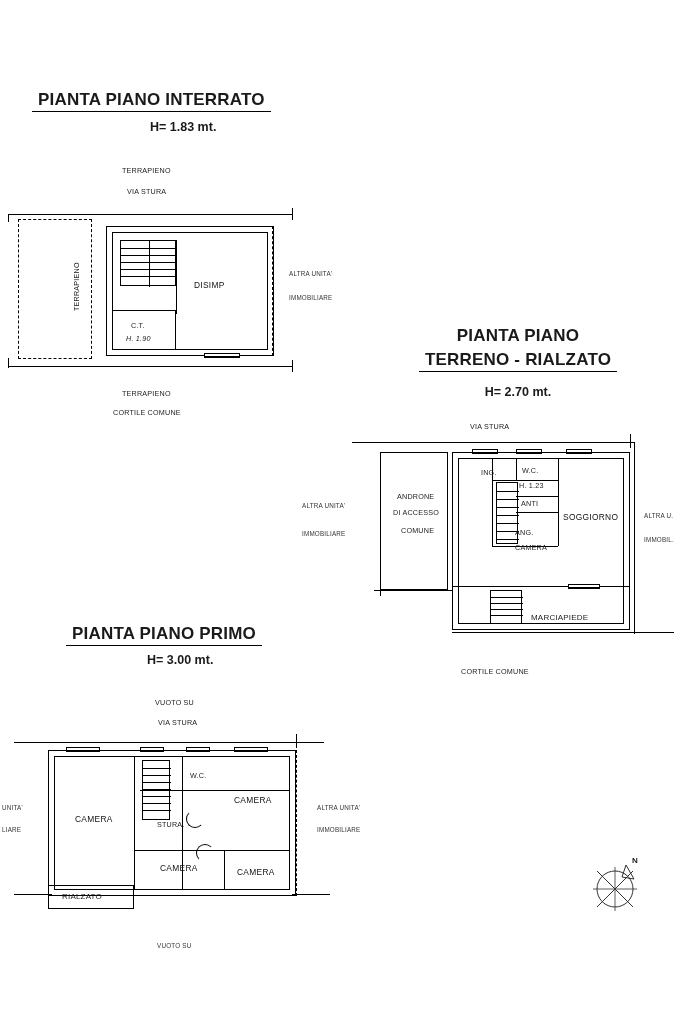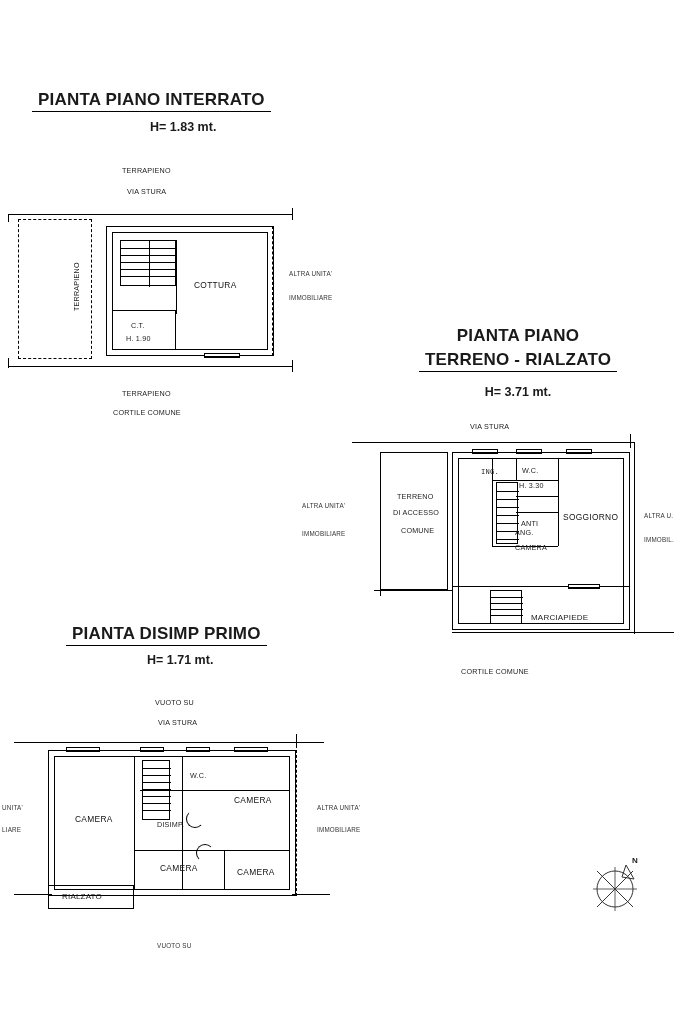--- a/index.html
+++ b/index.html
@@ -78,23 +78,23 @@
       <div class="step" style="left:0;top:28px;width:56px;height:0.8px;"></div>
       <div class="step" style="left:0;top:35px;width:56px;height:0.8px;"></div>
       <div class="step" style="left:28px;top:0;width:0.8px;height:46px;"></div>
     </div>
 
     <div class="vline" style="left:176px;top:236px;height:74px;"></div>
     <div class="hline" style="left:112px;top:306px;width:64px;"></div>
     <div class="vline" style="left:112px;top:306px;height:40px;"></div>
     <div class="wall-thin" style="left:112px;top:306px;width:64px;height:40px;"></div>
 
-    <div style="position:absolute;left:194px;top:276px;" class="lbl-room">COTTURA</div>
+    <div style="position:absolute;left:194px;top:276px;" class="lbl-room">DISIMP</div>
     <div style="position:absolute;left:131px;top:317px;" class="lbl">C.T.</div>
-    <div style="position:absolute;left:126px;top:330px;" class="lbl">H. 1.90</div>
+    <div style="position:absolute;left:126px;top:330px;font-style:italic;" class="lbl">H. 1.90</div>
 
     <div style="position:absolute;left:289px;top:266px;" class="lbl-small">ALTRA UNITA'</div>
     <div style="position:absolute;left:289px;top:290px;" class="lbl-small">IMMOBILIARE</div>
 
     <div class="window" style="left:204px;top:349px;width:36px;height:5px;"></div>
 
     <div class="hline" style="left:8px;top:362px;width:285px;"></div>
     <div class="vline" style="left:8px;top:354px;height:10px;"></div>
     <div class="vline" style="left:292px;top:356px;height:12px;"></div>
 
@@ -104,31 +104,31 @@
 
   <div>
 
     <div style="position:absolute;left:389px;top:322px;width:258px;text-align:center;">
       <span class="plan-title two-line" style="border-bottom:none;padding-bottom:0;">PIANTA PIANO</span>
     </div>
     <div style="position:absolute;left:389px;top:346px;width:258px;text-align:center;">
       <span class="plan-title two-line">TERRENO - RIALZATO</span>
     </div>
     <div style="position:absolute;left:389px;top:378px;width:258px;text-align:center;">
-      <span class="plan-sub">H= 3.71 mt.</span>
+      <span class="plan-sub">H= 2.70 mt.</span>
     </div>
 
     <div style="position:absolute;left:470px;top:418px;" class="lbl">VIA STURA</div>
 
     <div class="hline" style="left:352px;top:438px;width:282px;"></div>
     <div class="vline" style="left:630px;top:430px;height:14px;"></div>
 
     <div class="wall-thin" style="left:380px;top:448px;width:68px;height:138px;"></div>
     <div class="hline2" style="left:380px;top:448px;width:68px;"></div>
-    <div style="position:absolute;left:397px;top:488px;" class="lbl">TERRENO</div>
+    <div style="position:absolute;left:397px;top:488px;" class="lbl">ANDRONE</div>
     <div style="position:absolute;left:393px;top:504px;" class="lbl">DI ACCESSO</div>
     <div style="position:absolute;left:401px;top:522px;" class="lbl">COMUNE</div>
 
     <div class="wall-thick" style="left:452px;top:448px;width:178px;height:178px;"></div>
     <div class="wall-thin" style="left:458px;top:454px;width:166px;height:166px;"></div>
 
     <div class="window" style="left:472px;top:445px;width:26px;height:5px;"></div>
     <div class="window" style="left:516px;top:445px;width:26px;height:5px;"></div>
     <div class="window" style="left:566px;top:445px;width:26px;height:5px;"></div>
 
@@ -150,24 +150,24 @@
       <div class="step" style="left:0;top:56px;width:22px;height:0.7px;"></div>
     </div>
 
     <div class="stair" style="left:490px;top:586px;width:32px;height:34px;">
       <div class="step" style="left:0;top:6px;width:32px;height:0.7px;"></div>
       <div class="step" style="left:0;top:12px;width:32px;height:0.7px;"></div>
       <div class="step" style="left:0;top:18px;width:32px;height:0.7px;"></div>
       <div class="step" style="left:0;top:24px;width:32px;height:0.7px;"></div>
     </div>
 
-    <div style="position:absolute;left:481px;top:464px;font-family:Liberation Mono, monospace;" class="lbl">ING.</div>
+    <div style="position:absolute;left:481px;top:464px;" class="lbl">ING.</div>
     <div style="position:absolute;left:522px;top:462px;" class="lbl">W.C.</div>
-    <div style="position:absolute;left:519px;top:477px;" class="lbl">H. 3.30</div>
-    <div style="position:absolute;left:521px;top:495px;margin-top:20px;" class="lbl">ANTI</div>
+    <div style="position:absolute;left:519px;top:477px;" class="lbl">H. 1.23</div>
+    <div style="position:absolute;left:521px;top:495px;" class="lbl">ANTI</div>
     <div style="position:absolute;left:563px;top:508px;" class="lbl-room">SOGGIORNO</div>
     <div style="position:absolute;left:515px;top:524px;" class="lbl">ANG.</div>
     <div style="position:absolute;left:515px;top:539px;" class="lbl">CAMERA</div>
 
     <div class="hline" style="left:452px;top:582px;width:178px;"></div>
     <div class="window" style="left:568px;top:580px;width:32px;height:5px;"></div>
     <div style="position:absolute;left:531px;top:609px;" class="lbl-mid">MARCIAPIEDE</div>
 
     <div style="position:absolute;left:302px;top:498px;" class="lbl-small">ALTRA UNITA'</div>
     <div style="position:absolute;left:302px;top:526px;" class="lbl-small">IMMOBILIARE</div>
@@ -178,22 +178,22 @@
     <div class="hline" style="left:630px;top:628px;width:44px;"></div>
     <div class="hline" style="left:452px;top:628px;width:182px;"></div>
     <div class="vline" style="left:380px;top:586px;height:6px;"></div>
     <div class="hline" style="left:374px;top:586px;width:78px;"></div>
 
     <div style="position:absolute;left:461px;top:663px;" class="lbl">CORTILE COMUNE</div>
   </div>
 
   <div>
 
-    <div style="position:absolute;left:66px;top:620px;" class="plan-title">PIANTA DISIMP PRIMO</div>
-    <div style="position:absolute;left:147px;top:649px;" class="plan-sub">H= 1.71 mt.</div>
+    <div style="position:absolute;left:66px;top:620px;" class="plan-title">PIANTA PIANO PRIMO</div>
+    <div style="position:absolute;left:147px;top:649px;" class="plan-sub">H= 3.00 mt.</div>
 
     <div style="position:absolute;left:155px;top:694px;" class="lbl">VUOTO SU</div>
     <div style="position:absolute;left:158px;top:714px;" class="lbl">VIA STURA</div>
 
     <div class="hline" style="left:14px;top:738px;width:310px;"></div>
     <div class="vline" style="left:296px;top:730px;height:14px;"></div>
 
     <div class="wall-thick" style="left:48px;top:746px;width:248px;height:146px;"></div>
     <div class="wall-thin" style="left:54px;top:752px;width:236px;height:134px;"></div>
 
@@ -222,21 +222,21 @@
       <div class="step" style="left:0;top:35px;width:28px;height:0.7px;"></div>
       <div class="step" style="left:0;top:42px;width:28px;height:0.7px;"></div>
       <div class="step" style="left:0;top:49px;width:28px;height:0.7px;"></div>
     </div>
 
     <div class="door-arc" style="left:186px;top:806px;width:16px;height:16px;"></div>
     <div class="door-arc" style="left:196px;top:840px;width:16px;height:16px;transform:rotate(90deg);"></div>
 
     <div style="position:absolute;left:75px;top:810px;" class="lbl-room">CAMERA</div>
     <div style="position:absolute;left:190px;top:767px;" class="lbl">W.C.</div>
-    <div style="position:absolute;left:157px;top:816px;" class="lbl">DISIMP.</div>
+    <div style="position:absolute;left:157px;top:816px;" class="lbl">STURA.</div>
     <div style="position:absolute;left:234px;top:791px;" class="lbl-room">CAMERA</div>
     <div style="position:absolute;left:160px;top:859px;" class="lbl-room">CAMERA</div>
     <div style="position:absolute;left:237px;top:863px;" class="lbl-room">CAMERA</div>
 
     <div class="wall-thin" style="left:48px;top:881px;width:86px;height:24px;"></div>
     <div style="position:absolute;left:62px;top:888px;" class="lbl-mid">RIALZATO</div>
 
     <div class="hline" style="left:14px;top:890px;width:38px;"></div>
     <div class="hline" style="left:292px;top:890px;width:38px;"></div>
 

